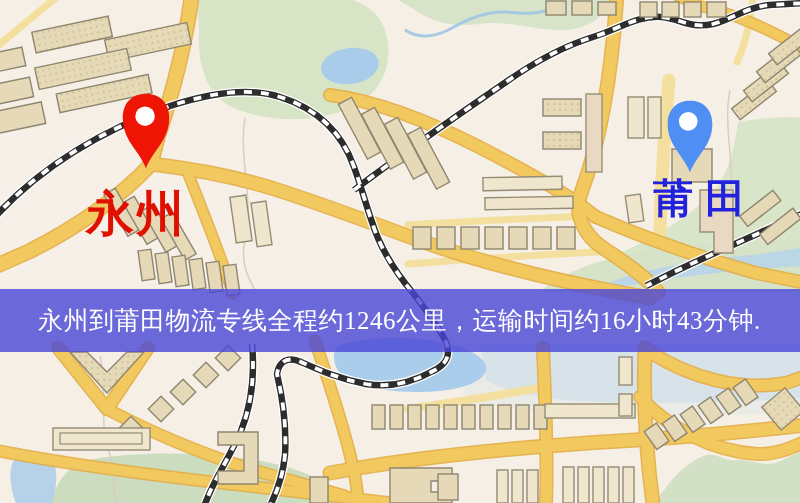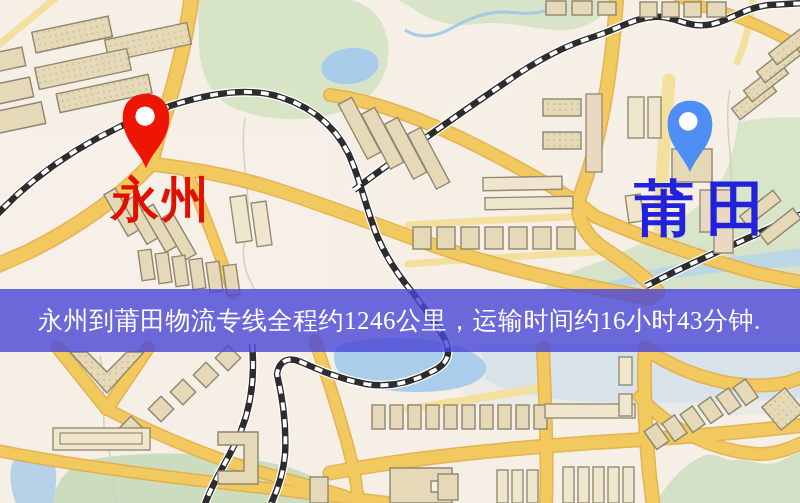--- a/index.html
+++ b/index.html
@@ -20,22 +20,22 @@
   .bk{fill:#ead9c2;stroke:#9a8f78;stroke-width:1.4;}
   .bd{fill:url(#dots);stroke:#8e8670;stroke-width:1.4;}
   .ct{fill:none;stroke:#d6cfc1;stroke-width:1.5;}
   
   .banner{position:absolute;left:0;top:289px;width:800px;height:63px;
           display:flex;align-items:center;box-sizing:border-box;padding:0 24px 0 38px;
           font-family:"Liberation Serif","DejaVu Serif",serif;
           font-size:25px;letter-spacing:.5px;white-space:nowrap;}
   .city-label{position:absolute;font-family:"Liberation Serif","DejaVu Serif",serif;
           font-weight:bold;line-height:1;white-space:nowrap;}
-  .city-label.origin{left:86px;top:176px;font-size:48px;letter-spacing:2px;margin-left:25px;}
-  .city-label.dest{left:634px;top:179px;font-size:60px;letter-spacing:12px;}
+  .city-label.origin{left:86px;top:190px;font-size:48px;letter-spacing:2px;}
+  .city-label.dest{left:653px;top:179px;font-size:40px;letter-spacing:12px;}
   .pin{position:absolute;}
   .pin.origin{left:118px;top:92px;}
   .pin.dest{left:663px;top:99px;}
 </style>
 </head>
 <body>
 
 <div class="stage">
 
   <svg class="mapbg" width="800" height="503" viewBox="0 0 800 503">

